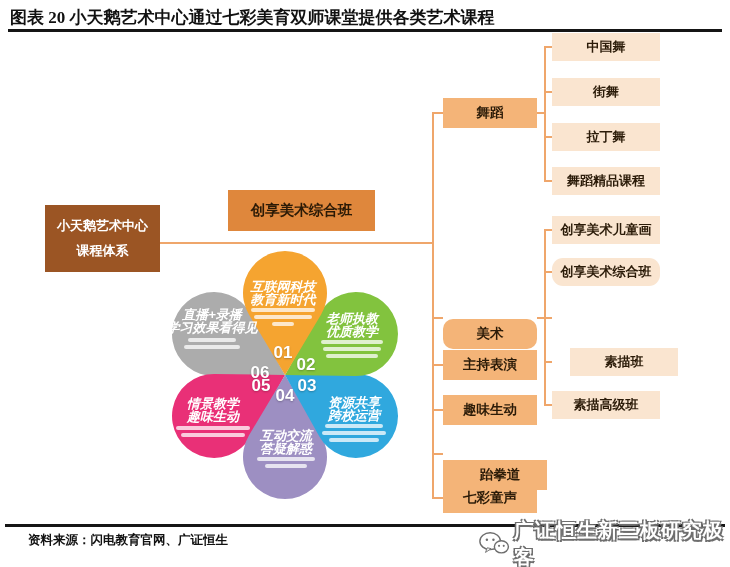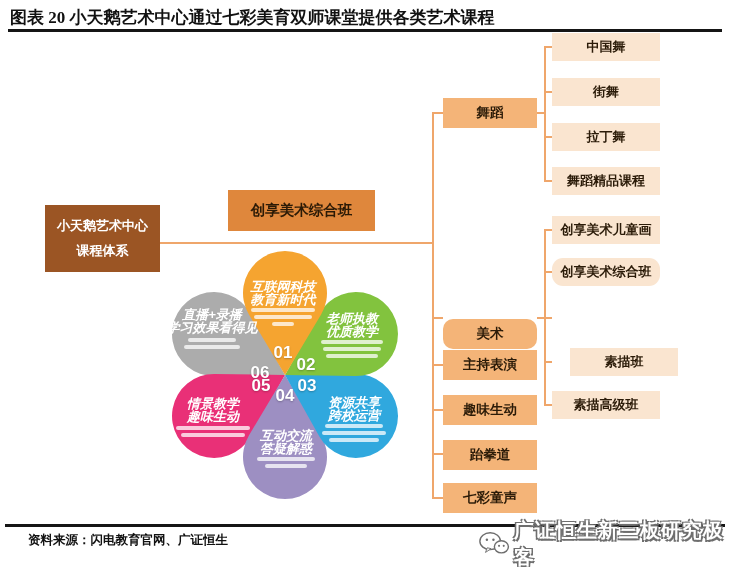--- a/index.html
+++ b/index.html
@@ -65,21 +65,21 @@
   <div class="hline" style="left:545px;top:229px;width:7px;height:2px;"></div>
   <div class="hline" style="left:545px;top:271px;width:7px;height:2px;"></div>
   <div class="hline" style="left:545px;top:317px;width:7px;height:2px;"></div>
   <div class="hline" style="left:545px;top:361px;width:7px;height:2px;"></div>
   <div class="hline" style="left:545px;top:404px;width:7px;height:2px;"></div>
 
   <div class="l1" style="top:98px;">舞蹈</div>
   <div class="l1" style="top:319px;border-radius:10px;">美术</div>
   <div class="l1" style="top:350px;">主持表演</div>
   <div class="l1" style="top:395px;">趣味生动</div>
-  <div class="l1" style="top:440px;">跆拳道</div>
+  <div class="l1" style="top:460px;padding-left:10px;">跆拳道</div>
   <div class="l1" style="top:483px;">七彩童声</div>
 
   <div class="l2" style="top:33px;">中国舞</div>
   <div class="l2" style="top:78px;">街舞</div>
   <div class="l2" style="top:123px;">拉丁舞</div>
   <div class="l2" style="top:167px;">舞蹈精品课程</div>
 
   <div class="l2" style="top:216px;">创享美术儿童画</div>
   <div class="l2" style="top:258px;border-radius:11px;">创享美术综合班</div>
   <div class="l2" style="top:348px;margin-left:18px;">素描班</div>

